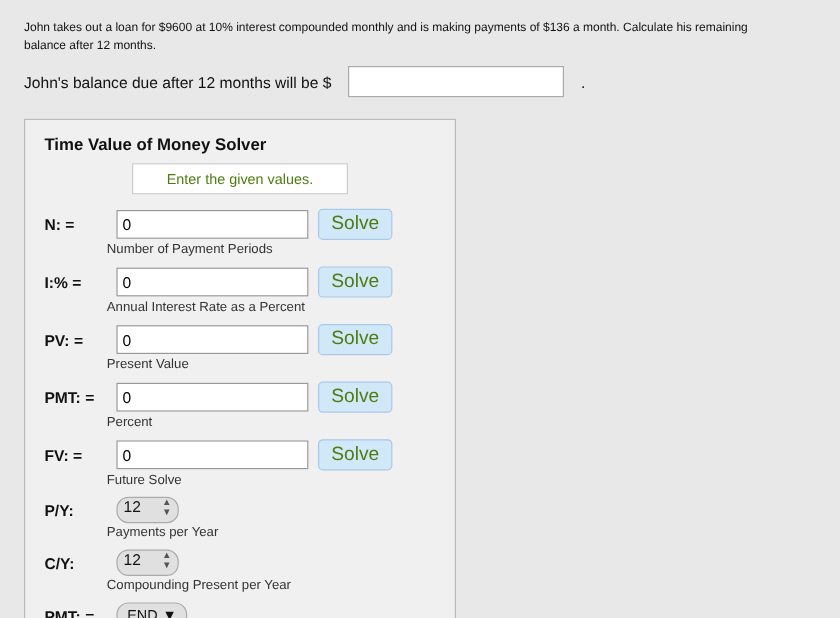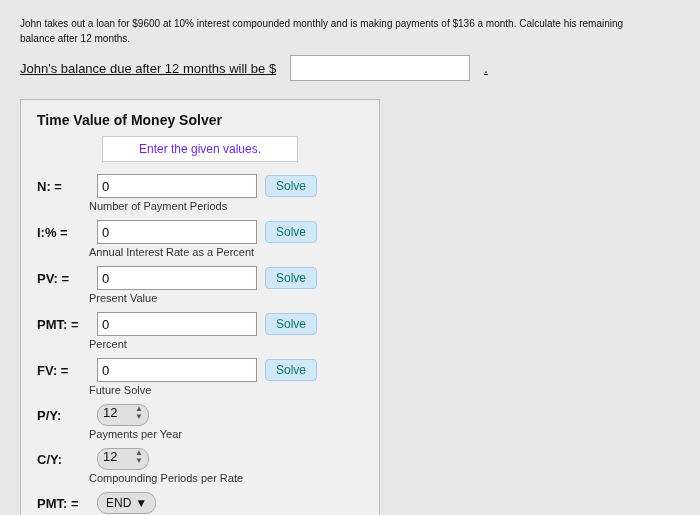--- a/index.html
+++ b/index.html
@@ -17,21 +17,20 @@
       line-height: 1.5;
       margin-bottom: 9px;
       max-width: 640px;
     }
     .balance-row {
       display: flex;
       align-items: center;
       gap: 14px;
       margin-bottom: 18px;
       font-size: 13px;
-      text-decoration: underline;
     }
     .balance-input {
       border: 1px solid #aaa;
       background: #fff;
       height: 26px;
       width: 180px;
       padding: 2px 4px;
       font-size: 13px;
     }
     .solver-box {
@@ -44,23 +43,23 @@
       font-size: 14px;
       font-weight: bold;
       margin-bottom: 8px;
     }
     .solver-hint {
       background: #fff;
       border: 1px solid #ccc;
       text-align: center;
       padding: 5px 10px;
       font-size: 12px;
-      color: #6d28d9;
+      color: #4d7c0f;
       margin-bottom: 12px;
-      width: 196px;
+      width: 180px;
       margin-left: auto;
       margin-right: auto;
     }
     .field-row {
       display: flex;
       align-items: center;
       margin-bottom: 2px;
       gap: 8px;
     }
     .field-label {
@@ -74,23 +73,23 @@
       height: 24px;
       width: 160px;
       padding: 2px 4px;
       font-size: 13px;
     }
     .solve-btn {
       background: #d0e8f8;
       border: 1px solid #aac8e8;
       border-radius: 4px;
       padding: 3px 10px;
-      font-size: 12px;
+      font-size: 16px;
       cursor: pointer;
-      color: #0f766e;
+      color: #4d7c0f;
     }
     .field-desc {
       font-size: 11px;
       color: #333;
       margin-bottom: 8px;
       margin-left: 52px;
     }
     .spinner-input {
       background: #e0e0e0;
       border: 1px solid #aaa;
@@ -201,21 +200,21 @@
   <div class="field-row">
     <span class="field-label">C/Y:</span>
     <div class="spinner-input">
       <span class="spinner-val">12</span>
       <div class="spinner-arrows">
         <span class="spinner-arrow">▲</span>
         <span class="spinner-arrow">▼</span>
       </div>
     </div>
   </div>
-  <div class="field-desc">Compounding Periods per Rate</div>
+  <div class="field-desc">Compounding Present per Year</div>
 
   <div class="pmt-end-row">
     <span class="field-label">PMT: =</span>
     <div class="pmt-end-select">
       <span>END</span>
       <span>▼</span>
     </div>
   </div>
 </div>
 

